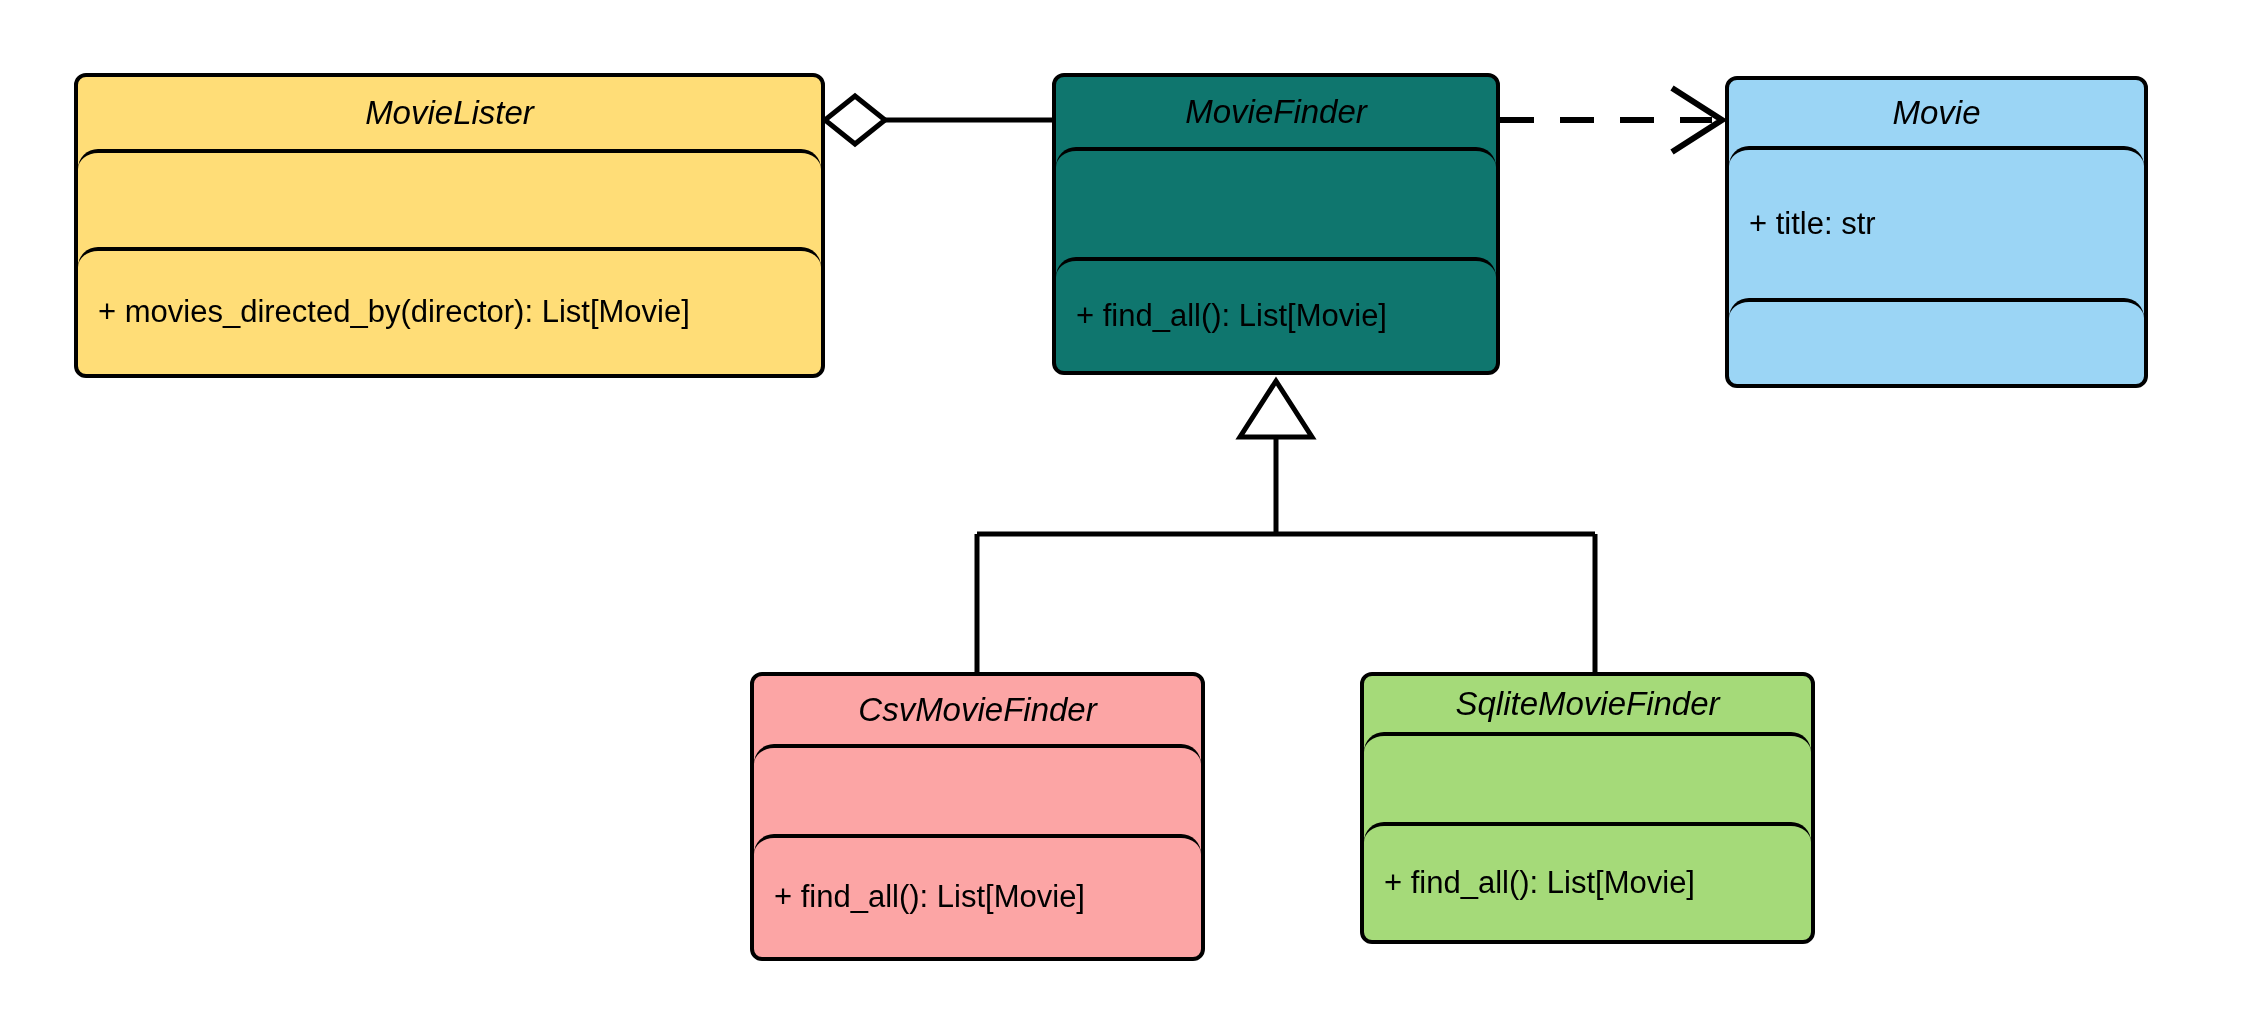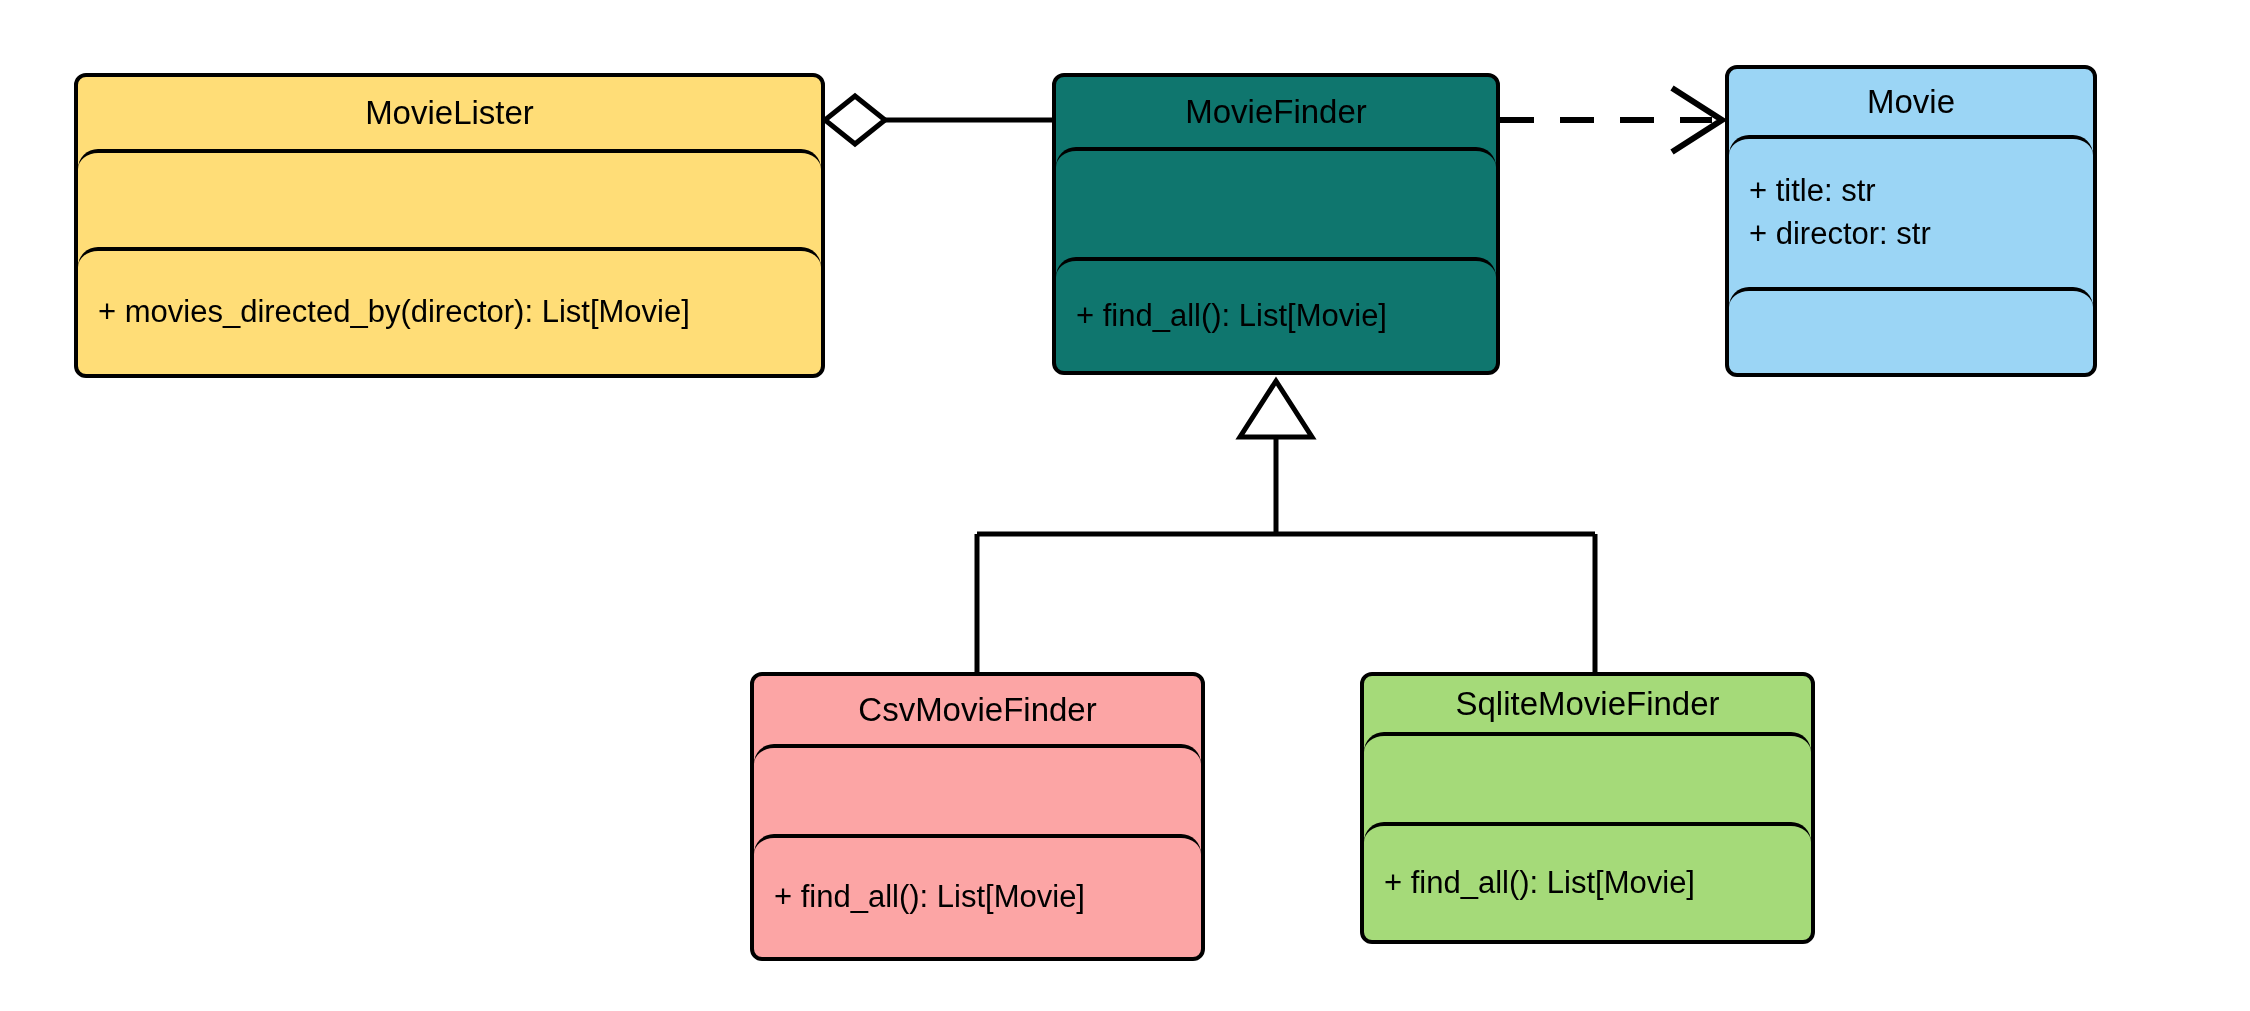--- a/index.html
+++ b/index.html
@@ -39,20 +39,21 @@
   }
   .compartment {
     box-sizing: border-box;
     display: flex;
     flex-direction: column;
     justify-content: center;
   }
   .compartment.name-cmp {
     align-items: center;
     justify-content: center;
+    font-style: italic;
   }
   .compartment.divided {
     border-top: 4px solid #000000;
   }
   .class-name {
     font-size: 33px;
     color: #000000;
     line-height: 1.15;
     text-align: center;
     white-space: nowrap;
@@ -115,27 +116,26 @@
   <div class="uml-class" style="left:1052px; top:73px; width:448px; height:302px; background:#0f766e;">
     <div class="compartment name-cmp" style="height:70px;">
       <div class="class-name">MovieFinder</div>
     </div>
     <div class="compartment divided members-list" style="height:110px;"></div>
     <div class="compartment divided members-list" style="flex:1;">
       <div class="member">+ find_all(): List[Movie]</div>
     </div>
   </div>
 
-  <div class="uml-class" style="left:1725px; top:65px; width:372px; height:312px; background:#9bd5f5;">
+  <div class="uml-class" style="left:1725px; top:76px; width:423px; height:312px; background:#9bd5f5;">
     <div class="compartment name-cmp" style="height:66px;">
       <div class="class-name">Movie</div>
     </div>
     <div class="compartment divided members-list" style="height:152px;">
       <div class="member">+ title: str</div>
-      <div class="member">+ director: str</div>
     </div>
     <div class="compartment divided members-list" style="flex:1;"></div>
   </div>
 
   <div class="uml-class" style="left:750px; top:672px; width:455px; height:289px; background:#fca5a5;">
     <div class="compartment name-cmp" style="height:68px;">
       <div class="class-name">CsvMovieFinder</div>
     </div>
     <div class="compartment divided members-list" style="height:90px;"></div>
     <div class="compartment divided members-list" style="flex:1;">

